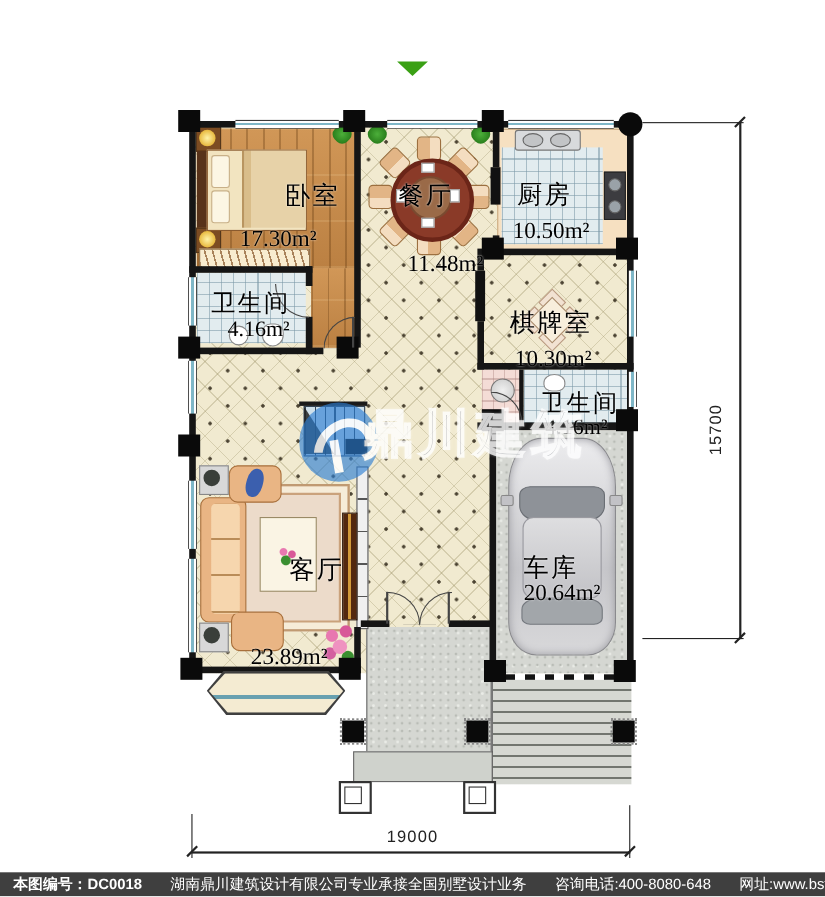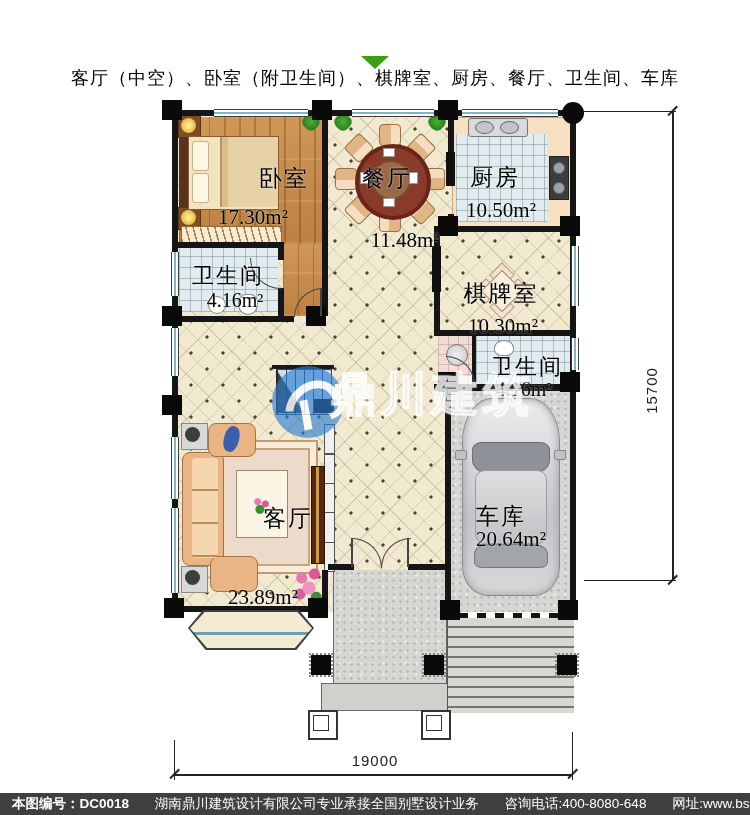--- a/index.html
+++ b/index.html
@@ -47,21 +47,20 @@
   .chair{position:absolute;width:20px;height:20px;background:linear-gradient(180deg,#f4ddc0 0 45%,#e2b586 45%);
          border:1px solid #9c7040;border-radius:4px;z-index:12;}
   .mjd{position:absolute;background:#f2e2d2;border:1px solid #b99a80;transform:rotate(45deg);z-index:12;}
 </style>
 </head>
 <body>
 
 <div id="canvas">
 
   <div class="abs" style="left:361px;top:56px;width:0;height:0;border-left:14px solid transparent;border-right:14px solid transparent;border-top:13px solid #3aa014;"></div>
-  <div class="abs" style="left:0;top:66px;width:750px;text-align:center;font-size:18px;color:#000;letter-spacing:1px;font-family:'Liberation Serif','DejaVu Serif',serif;">客厅（中空）、卧室（附卫生间）、棋牌室、厨房、餐厅、卫生间、车库</div>
 
   <div class="abs beige" style="left:175px;top:113px;width:400px;height:499px;"></div>
   <div class="abs wood" style="left:179px;top:117px;width:147px;height:127px;"></div>
   <div class="abs wood" style="left:283px;top:244px;width:43px;height:72px;"></div>
   <div class="abs tile" style="left:179px;top:248px;width:99px;height:64px;"></div>
   <div class="abs" style="left:452px;top:117px;width:120px;height:109px;background:#f6e0c1;border:1px solid #caa87e;z-index:2;"></div>
   <div class="abs tile" style="left:456px;top:134px;width:92px;height:88px;"></div>
   <div class="abs pinktile" style="left:438px;top:336px;width:36px;height:49px;"></div>
   <div class="abs tile" style="left:476px;top:336px;width:96px;height:49px;"></div>
   <div class="abs concrete" style="left:450px;top:391px;width:122px;height:221px;z-index:3;"></div>

